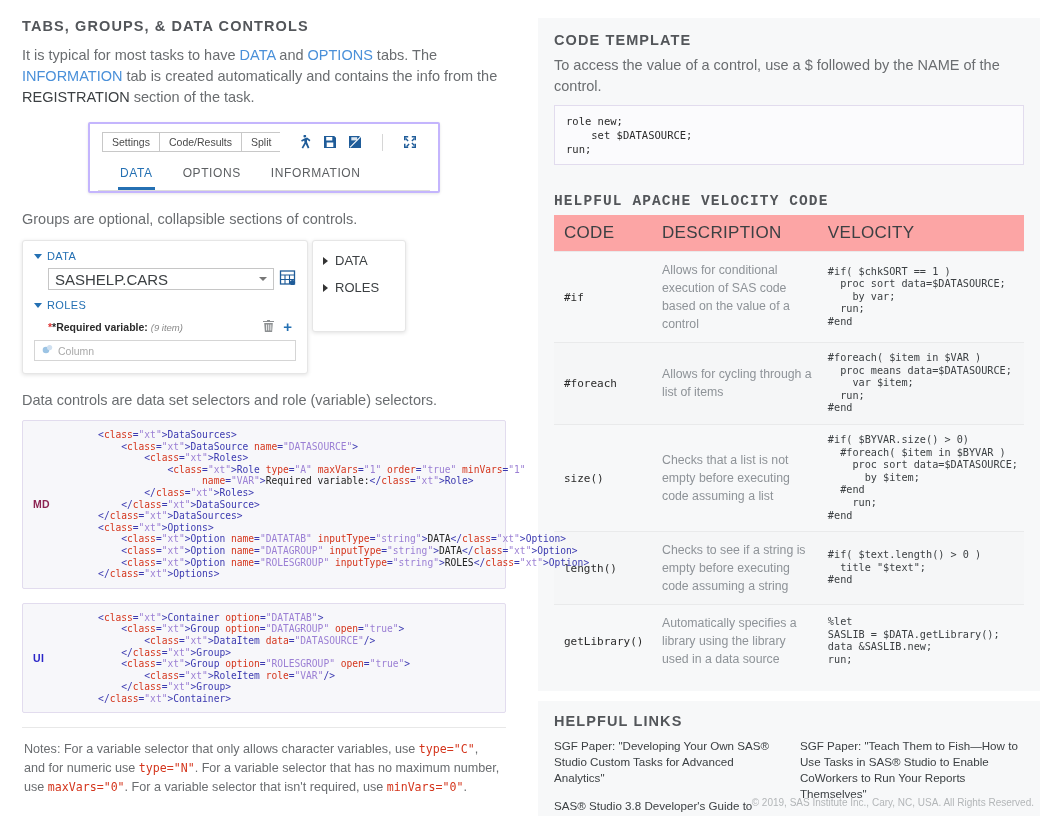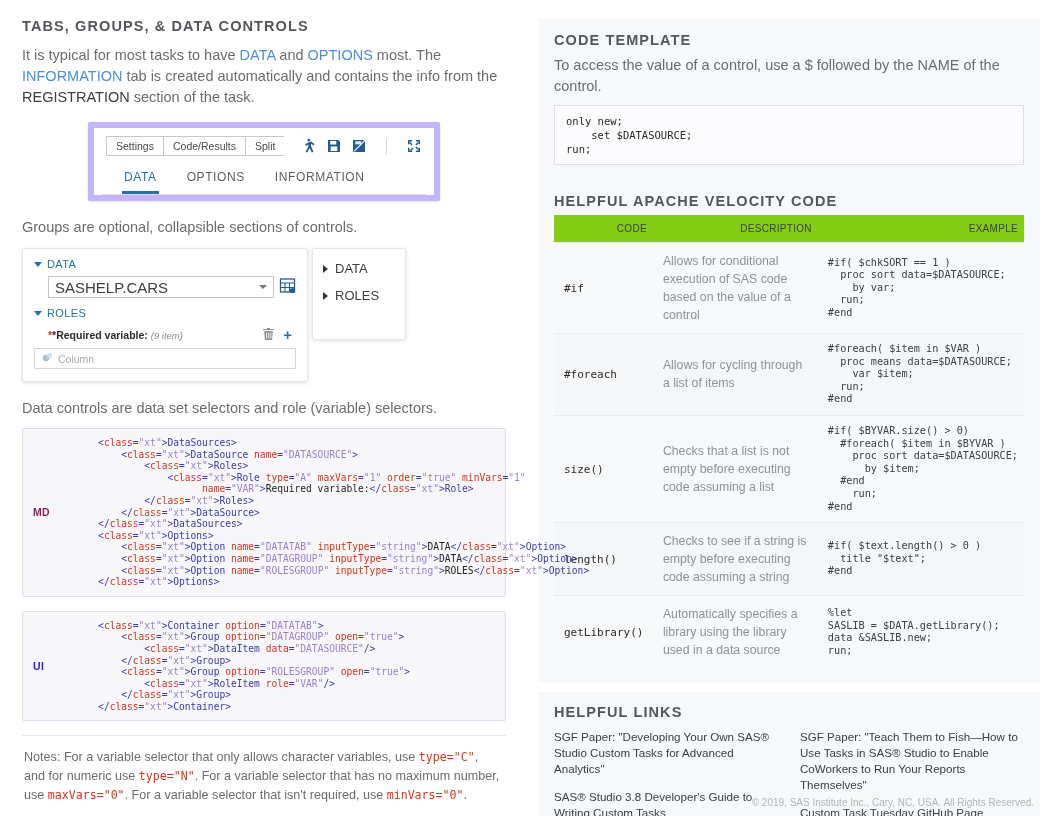--- a/index.html
+++ b/index.html
@@ -23,21 +23,21 @@
     font-size:14.5px; line-height:21px; color:#6a6d70; margin:0 0 14px 0;
     font-weight:300;
   }
   .blue { color:#4a90d9; }
   .dark { color:#3c4043; }
 
   
   .tabs-mock-wrap { display:flex; justify-content:center; margin:8px 0 16px 0; }
   .tabs-mock {
     width:352px; background:#fff;
-    border:6px solid #c4b5fd; border-radius:2px;
+    border:2px solid #c4b5fd; border-radius:2px;
     box-shadow:0 1px 3px rgba(0,0,0,.10);
     padding:6px 8px 0 8px;
   }
   .seg-row { display:flex; align-items:center; gap:0; padding:2px 4px 6px 4px; }
   .seg {
     border:1px solid #c8c8c8; border-right:none;
     font-size:10.5px; color:#4a4a4a; padding:3px 9px; background:#fff;
     white-space:nowrap;
   }
   .seg:last-of-type { border-right:1px solid #c8c8c8; background:#f1f1f1; }
@@ -112,22 +112,22 @@
 
   
   .rc-panel { background:#f7f8f9; padding:14px 16px 14px 16px; }
   .tmpl-code {
     border:1px solid #e2dcee; background:#fbfbfd; padding:8px 11px;
     font-family:"DejaVu Sans Mono", monospace; font-size:10.5px; line-height:14px;
     color:#2b2b2b; white-space:pre; margin-top:4px;
   }
   .vel-table { width:100%; border-collapse:collapse; margin-top:4px; }
   .vel-table th {
-    text-align:right; font-weight:normal; font-size:10px; color:#3c4043;
-    background:#84cc16; padding:8px 6px 8px 10px; letter-spacing:.3px;
+    text-align:left; font-weight:normal; font-size:17px; color:#3c4043;
+    background:#fca5a5; padding:8px 6px 8px 10px; letter-spacing:.3px;
   }
   .vel-table td { vertical-align:middle; padding:9px 6px 9px 10px; border-top:1px solid #e9eaeb; }
   .vel-table tr.alt td { background:#f5f6f7; }
   .c-code { font-family:"DejaVu Sans Mono", monospace; font-size:11px; color:#2b2b2b; width:100px; }
   .c-desc { font-size:12.3px; line-height:18px; color:#8e9398; font-weight:300; width:190px; }
   .c-ex { font-family:"DejaVu Sans Mono", monospace; font-size:10.2px; line-height:12.6px; color:#3c4043; white-space:pre; }
   .links-panel { background:#f7f8f9; padding:12px 16px 14px 16px; margin-top:10px; }
   .links-grid { display:flex; gap:22px; }
   .links-col { width:50%; }
   .link-item { font-size:11.6px; line-height:16px; color:#3c4043; margin-bottom:12px; }
@@ -139,21 +139,21 @@
 </head>
 <body>
 
 <div class="page">
 
   <div class="col-left">
 
     <h2 class="section-title">TABS, GROUPS, &amp; DATA CONTROLS</h2>
 
     <p class="intro">
-      <span>It is typical for most tasks to have </span><span class="blue">DATA</span><span> and </span><span class="blue">OPTIONS</span><span> most. The </span><span class="blue">INFORMATION</span><span> tab is created automatically and contains the info from the </span><span class="dark">REGISTRATION</span><span> section of the task.</span>
+      <span>It is typical for most tasks to have </span><span class="blue">DATA</span><span> and </span><span class="blue">OPTIONS</span><span> tabs. The </span><span class="blue">INFORMATION</span><span> tab is created automatically and contains the info from the </span><span class="dark">REGISTRATION</span><span> section of the task.</span>
     </p>
 
     <div class="tabs-mock-wrap">
       <div class="tabs-mock">
         <div class="seg-row">
           <div class="seg">Settings</div>
           <div class="seg">Code/Results</div>
           <div class="seg">Split</div>
           <div class="tb-sep"></div>
           <div class="tb-icons">
@@ -292,33 +292,33 @@
     <div class="notes">
       <span>Notes: For a variable selector that only allows character variables, use </span><code>type="C"</code><span>, and for numeric use </span><code>type="N"</code><span>. For a variable selector that has no maximum number, use </span><code>maxVars="0"</code><span>. For a variable selector that isn't required, use </span><code>minVars="0"</code><span>.</span>
     </div>
   </div>
 
   <div class="col-right">
 
     <div class="rc-panel">
       <h2 class="section-title" style="margin-bottom:7px;">CODE TEMPLATE</h2>
       <p class="intro" style="margin-bottom:8px;">To access the value of a control, use a $ followed by the NAME of the control.</p>
-      <div class="tmpl-code">only new;
+      <div class="tmpl-code">role new;
     set $DATASOURCE;
 run;</div>
     </div>
 
     <div class="rc-panel" style="padding-top:14px;">
-      <h2 class="section-title" style="margin-bottom:6px;">HELPFUL APACHE VELOCITY CODE</h2>
+      <h2 class="section-title" style="margin-bottom:6px;font-family:Liberation Mono, monospace;">HELPFUL APACHE VELOCITY CODE</h2>
       <table class="vel-table">
         <thead>
           <tr>
             <th>CODE</th>
             <th>DESCRIPTION</th>
-            <th>EXAMPLE</th>
+            <th>VELOCITY</th>
           </tr>
         </thead>
         <tbody>
           <tr>
             <td class="c-code">#if</td>
             <td class="c-desc">Allows for conditional execution of SAS code based on the value of a control</td>
             <td class="c-ex">#if( $chkSORT == 1 )
   proc sort data=$DATASOURCE;
     by var;
   run;

